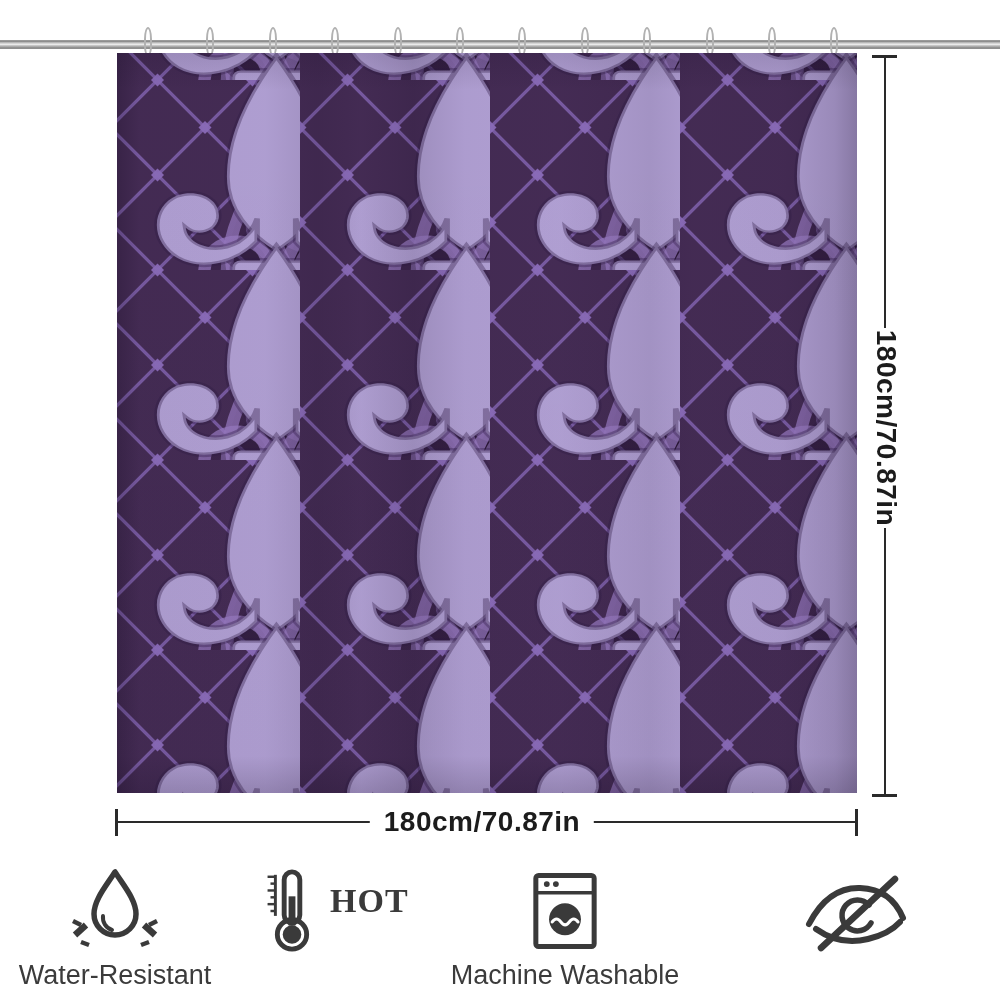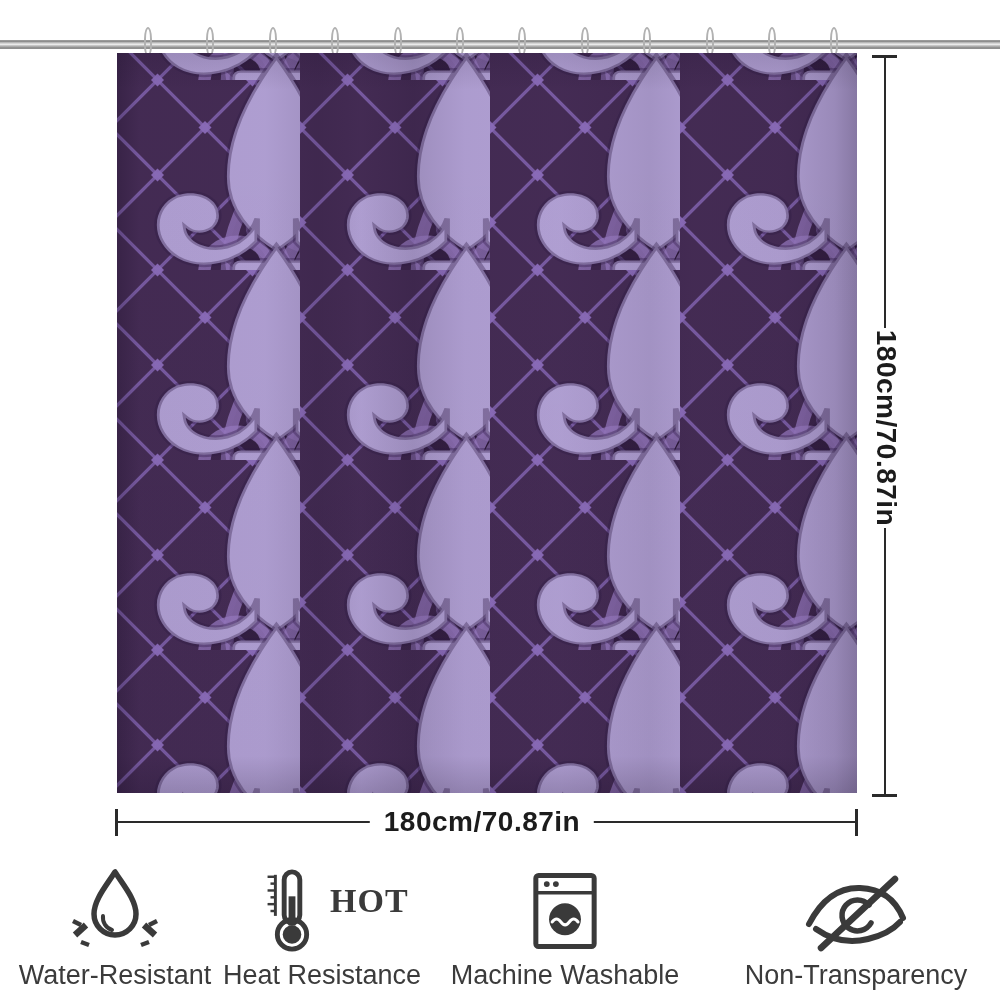--- a/index.html
+++ b/index.html
@@ -195,21 +195,20 @@
         <line class="ic" x1="23" y1="31" x2="28" y2="31" stroke-width="2.5"></line>
         <line class="ic" x1="20" y1="38" x2="28" y2="38" stroke-width="2.5"></line>
         <line class="ic" x1="23" y1="45" x2="28" y2="45" stroke-width="2.5"></line>
         <rect class="ic" x="37" y="5" width="16" height="52" rx="8" fill="none" stroke-width="5"></rect>
         <circle class="ic" cx="45" cy="69" r="15" fill="none" stroke-width="5"></circle>
         <line class="ic" x1="45" y1="30" x2="45" y2="60" stroke-width="7"></line>
         <circle class="icf" cx="45" cy="69" r="9.5"></circle>
       </svg>
       <span class="hot">HOT</span>
     </div>
-    <div class="feature-label">Heat Resistance</div>
   </div>
 
   <div class="feature" style="left:445px;">
     <div class="icon-box">
       <svg width="82" height="86" viewBox="0 0 90 90">
         <rect class="ic" x="13" y="6" width="64" height="78" rx="3" fill="none" stroke-width="5.5"></rect>
         <line class="ic" x1="13" y1="25" x2="77" y2="25" stroke-width="4"></line>
         <circle class="icf" cx="25" cy="15.5" r="3.2"></circle>
         <circle class="icf" cx="35" cy="15.5" r="3.2"></circle>
         <circle class="icf" cx="45" cy="54" r="17.5"></circle>
@@ -221,16 +220,15 @@
 
   <div class="feature" style="left:736px;">
     <div class="icon-box">
       <svg width="116" height="88" viewBox="0 0 112 88">
         <path class="ic" d="M9 57 Q28 20 60 21 Q91 22 103 51" fill="none" stroke-width="6" stroke-linecap="round"></path>
         <path class="ic" d="M16 62 Q40 79 68 72 Q89 67 100 55" fill="none" stroke-width="6" stroke-linecap="round"></path>
         <path class="ic" d="M69 38 A15.5 15.5 0 1 0 71 56" fill="none" stroke-width="5.5" stroke-linecap="round"></path>
         <line class="ic" x1="21" y1="81" x2="95" y2="12" stroke-width="6.5" stroke-linecap="round"></line>
       </svg>
     </div>
-    <div class="feature-label">Non-Transparency</div>
   </div>
 
 </div>
 
 </body></html>

